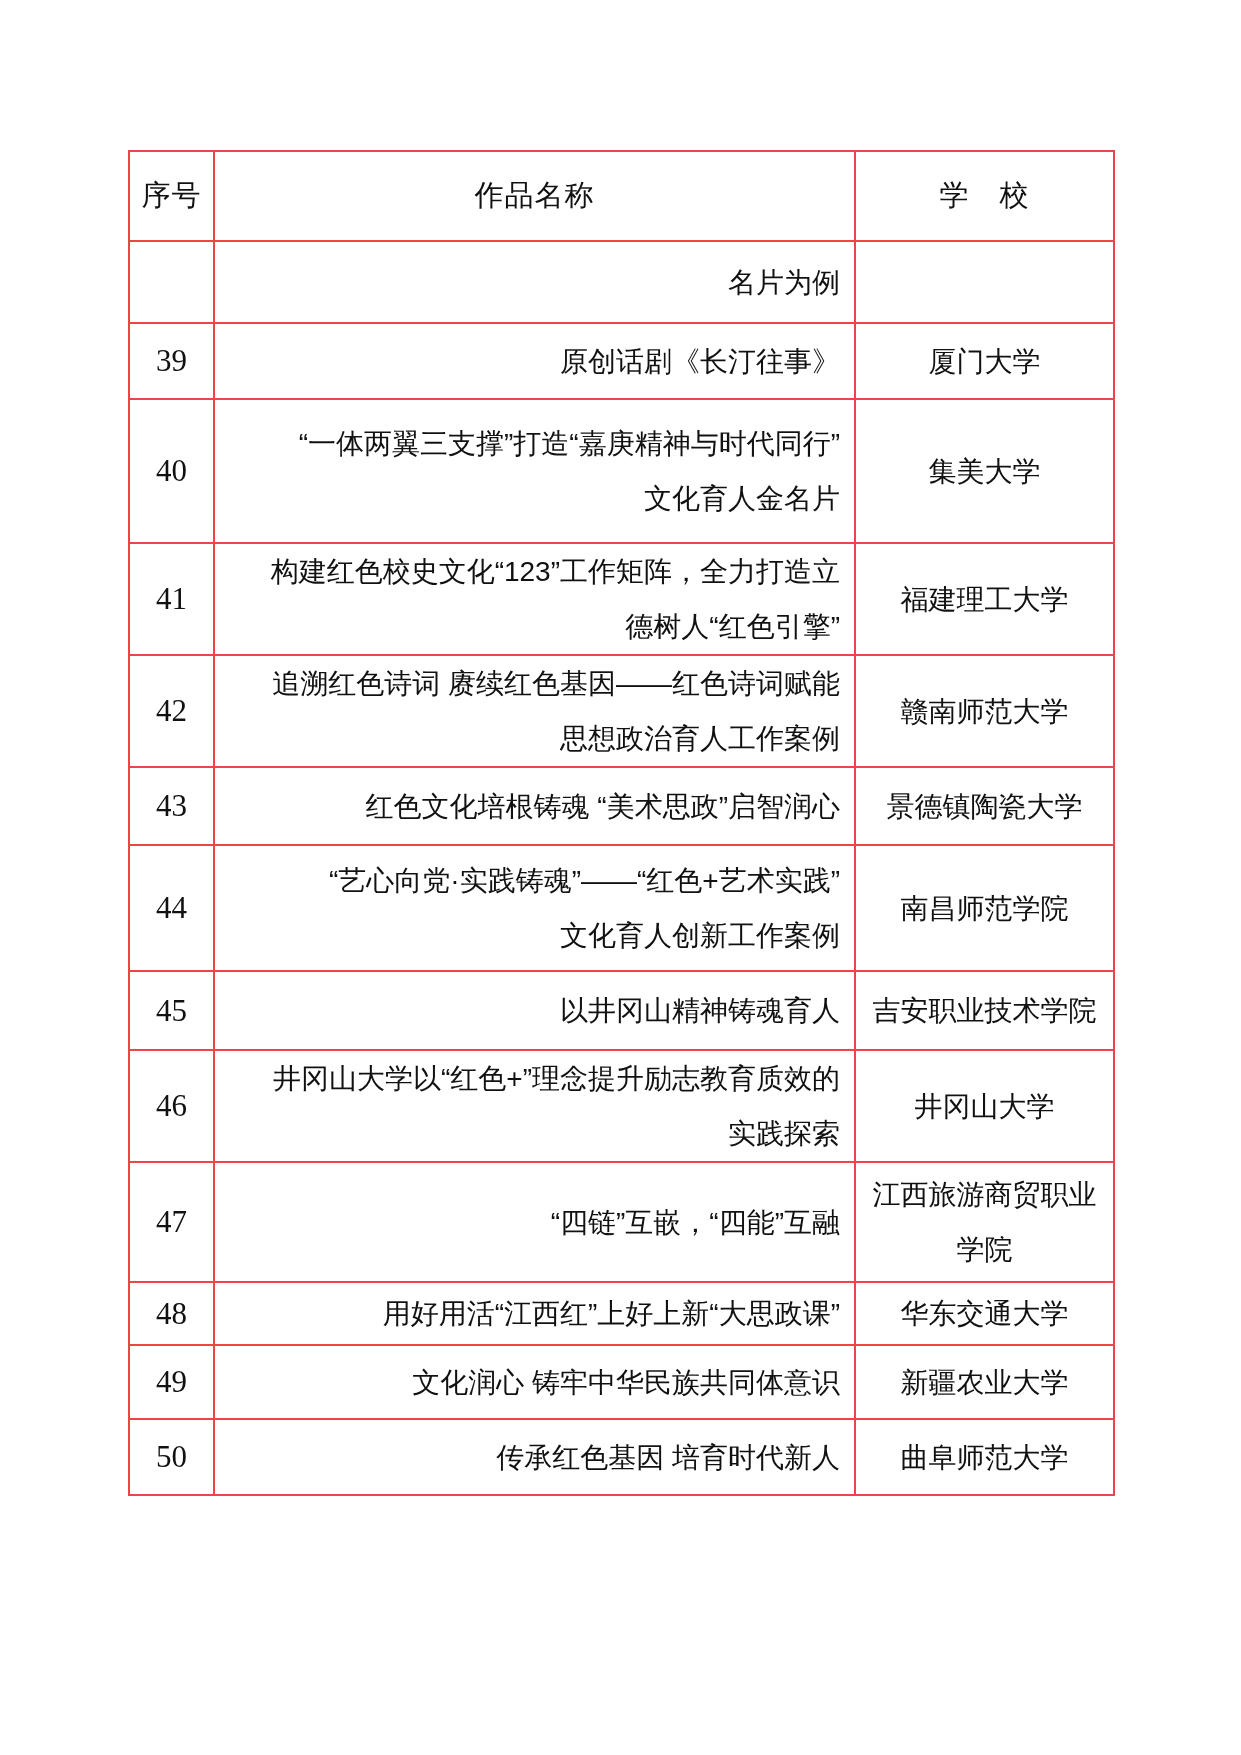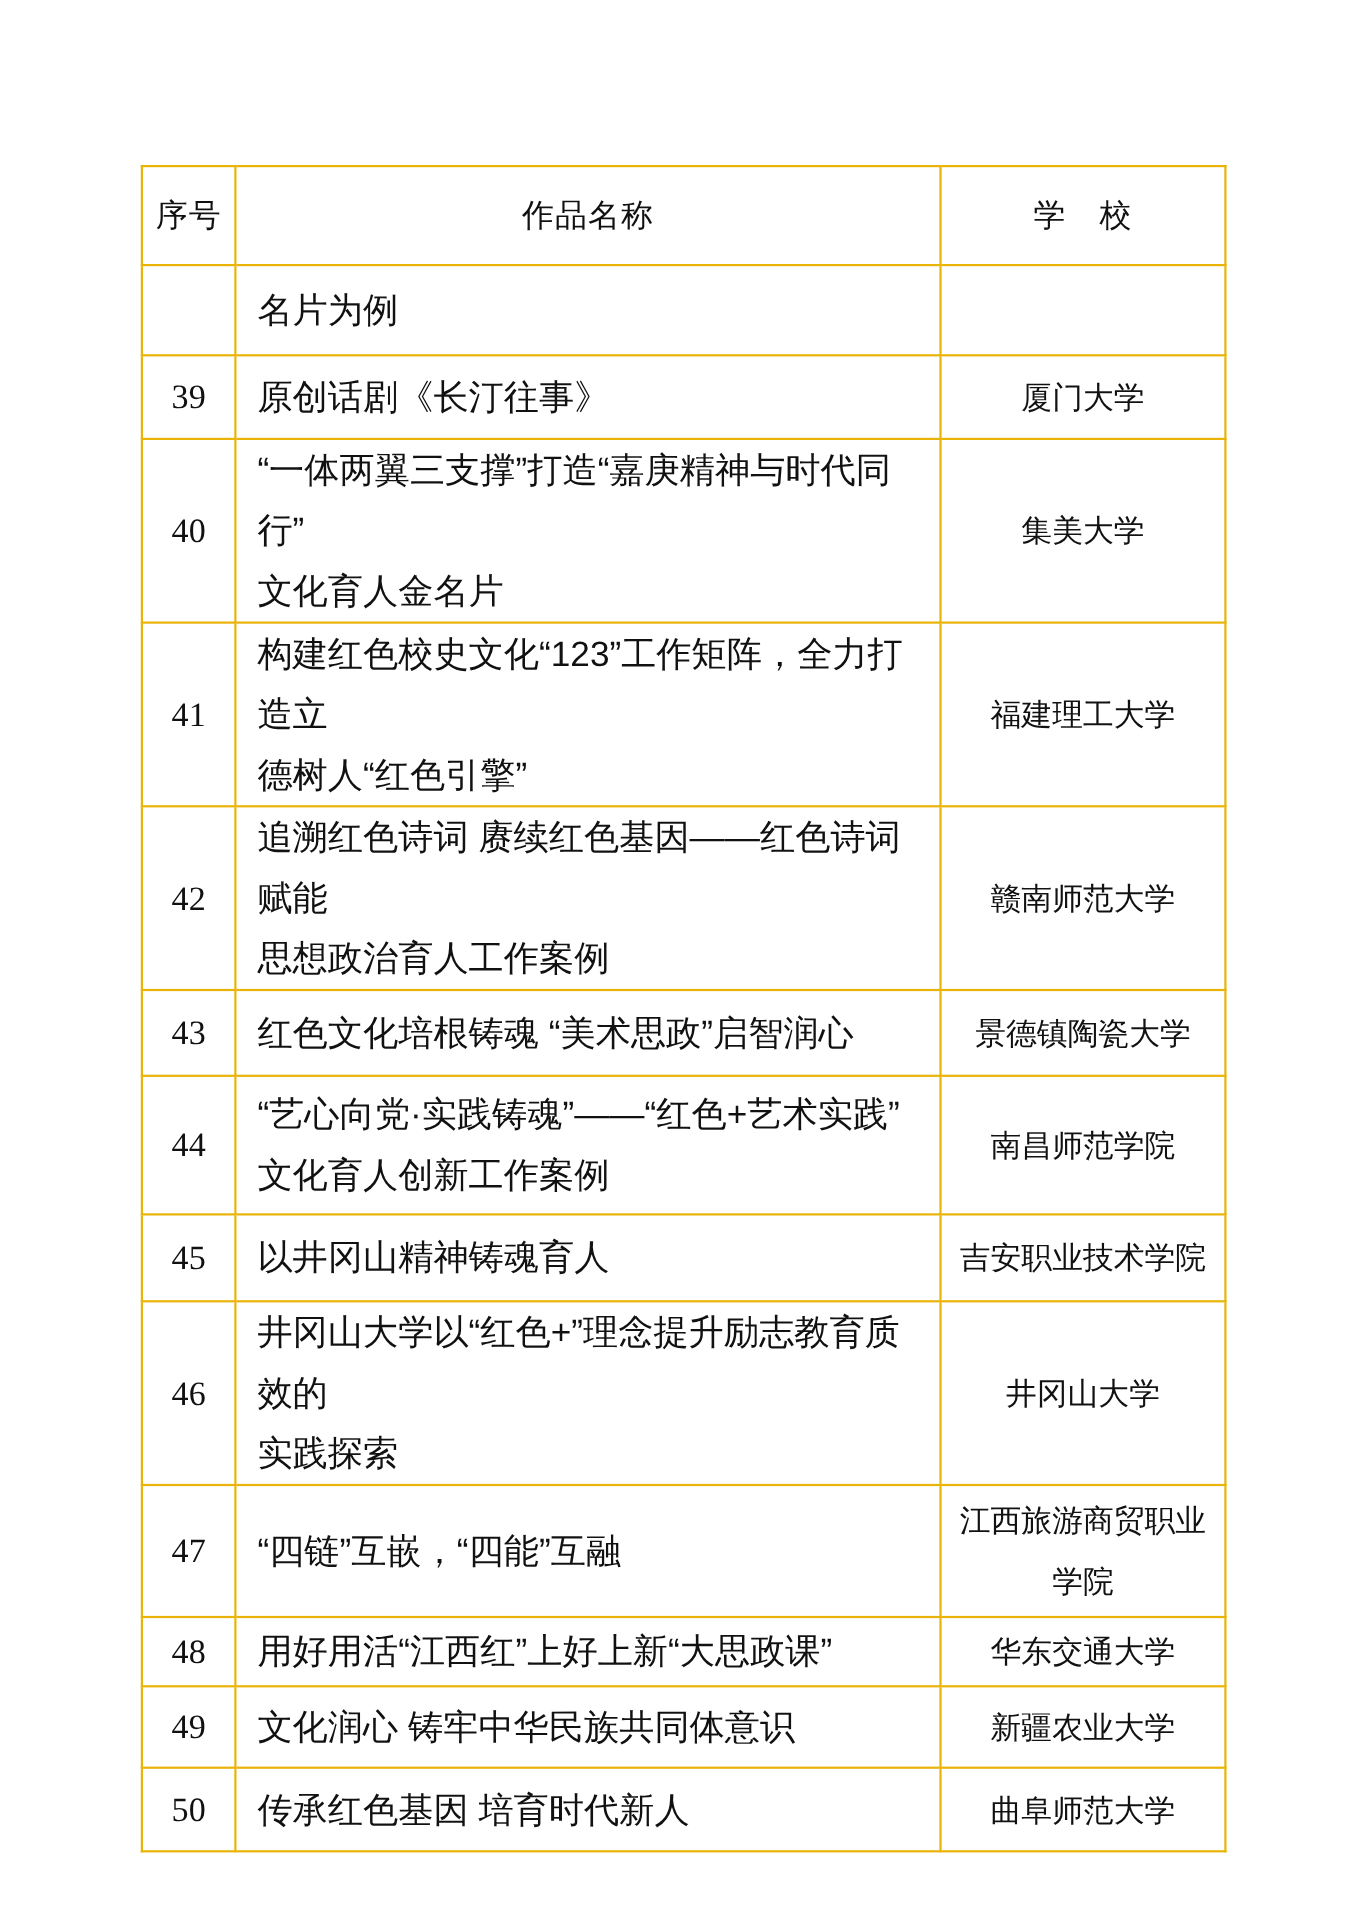--- a/index.html
+++ b/index.html
@@ -18,44 +18,44 @@
   }
   table.doc-table {
     position: absolute;
     left: 128px;
     top: 150px;
     width: 985px;
     border-collapse: collapse;
     table-layout: fixed;
   }
   table.doc-table td, table.doc-table th {
-    border: 2px solid #eab308;
+    border: 2px solid #ef4444;
     vertical-align: middle;
     font-weight: normal;
     overflow: hidden;
   }
   col.col-no     { width: 85px; }
   col.col-name   { width: 641px; }
   col.col-school { width: 259px; }
 
   th.c-head {
     font-size: 29px;
     text-align: center;
     letter-spacing: 1px;
   }
   td.c-no {
     font-family: "Liberation Serif", serif;
     font-size: 31px;
     text-align: center;
   }
   td.c-name {
-    font-size: 32px;
+    font-size: 28px;
     line-height: 55px;
     padding: 0 14px 0 19px;
-    text-align: left;
+    text-align: right;
     white-space: pre-line;
   }
   td.c-school {
     font-size: 28px;
     line-height: 55px;
     text-align: center;
     white-space: pre-line;
   }
 </style>
 </head>

